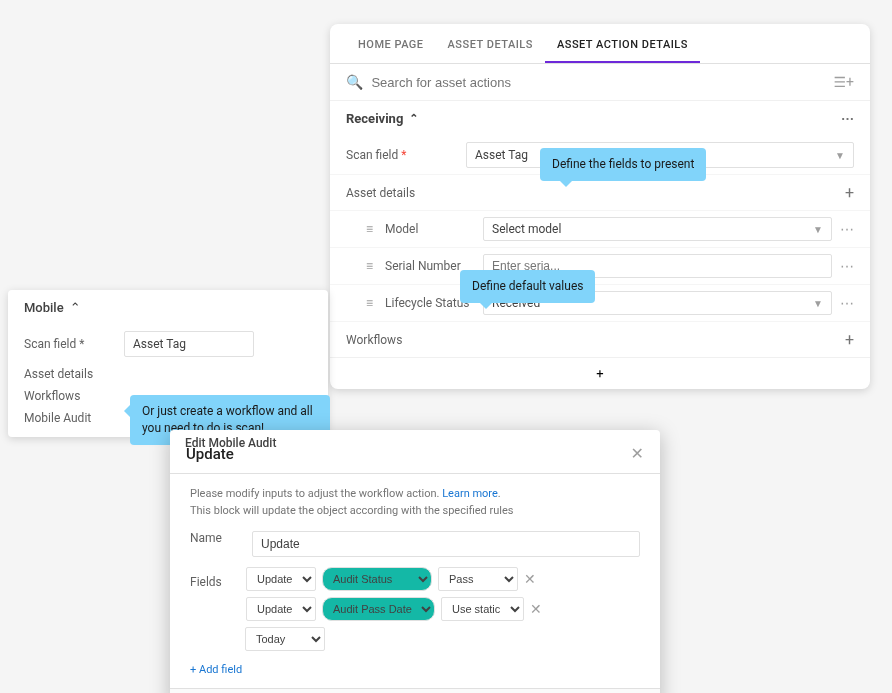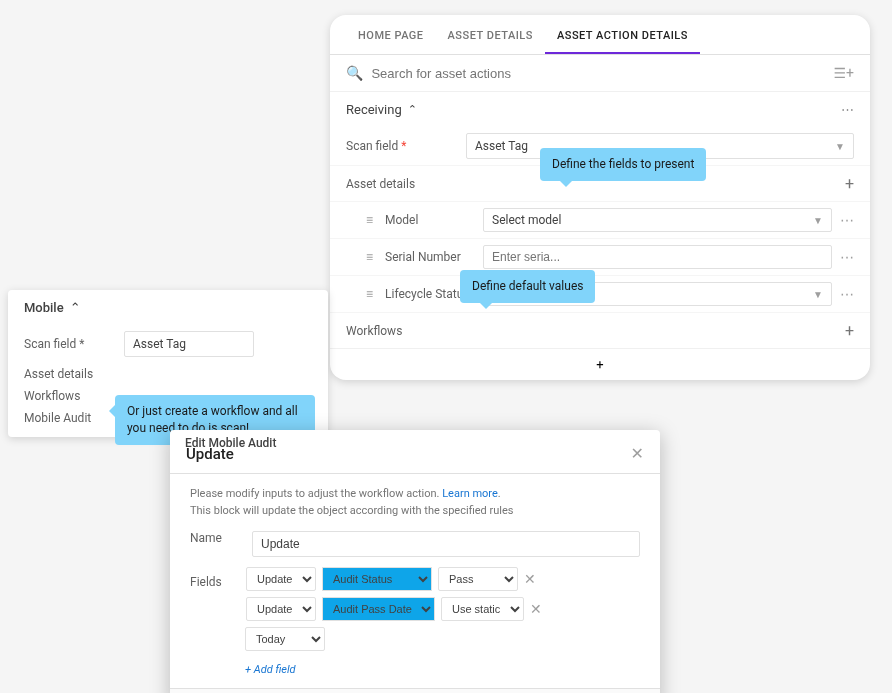--- a/index.html
+++ b/index.html
@@ -9,25 +9,25 @@
       width: 892px;
       height: 693px;
       overflow: hidden;
       position: relative;
       font-size: 13px;
     }
 
     
     .main-panel {
       position: absolute;
-      top: 15px;
+      top: 24px;
       left: 330px;
       width: 540px;
       background: #fff;
-      border-radius: 16px;
+      border-radius: 8px;
       box-shadow: 0 2px 8px rgba(0,0,0,0.15);
       z-index: 1;
     }
 
     .tabs-bar {
       display: flex;
       padding: 0 16px;
       border-bottom: 1px solid #e0e0e0;
     }
 
@@ -74,21 +74,21 @@
       margin-left: auto;
       font-size: 14px;
       cursor: pointer;
     }
 
     .section-header {
       display: flex;
       align-items: center;
       padding: 10px 16px;
       font-size: 13px;
-      font-weight: 400;
+      font-weight: 700;
       color: #424242;
     }
 
     .section-header .chevron {
       margin-left: 6px;
       font-size: 11px;
     }
 
     .section-header .more-icon {
       margin-left: auto;
@@ -304,21 +304,21 @@
 
     .audit-sub-label {
       font-size: 12px;
       color: #616161;
       padding: 4px 0;
     }
 
     
     .tooltip3 {
       top: 395px;
-      left: 115px;
+      left: 130px;
       max-width: 200px;
     }
     .tooltip3::after {
       border-right-color: #81d4fa;
       left: -12px;
       top: 10px;
     }
 
     
     .modal-overlay {
@@ -409,25 +409,25 @@
       border-radius: 2px;
       padding: 4px 6px;
       font-size: 11px;
       color: #424242;
       background: #fff;
       min-width: 65px;
     }
 
     .modal-field-select-lg {
       border: 1px solid #e0e0e0;
-      border-radius: 0;
+      border-radius: 10px;
       padding: 4px 6px;
       font-size: 11px;
       color: #424242;
-      background: #0ea5e9;
+      background: #14b8a6;
       min-width: 110px;
     }
 
     .modal-field-value {
       border: 1px solid #e0e0e0;
       border-radius: 2px;
       padding: 4px 6px;
       font-size: 11px;
       color: #424242;
       background: #fff;
@@ -680,21 +680,21 @@
       </select>
       <span class="modal-remove">✕</span>
     </div>
 
     <div class="modal-field-row" style="margin-left:55px;">
       <select class="modal-date-select">
         <option>Today</option>
       </select>
     </div>
 
-    <div style="margin-left:55px; margin-top:6px;font-style:italic;">
+    <div style="margin-top:6px;">
       <span class="add-field-link">+ Add field</span>
     </div>
   </div>
 
   <div class="modal-footer">
     
     
     
   </div>
 </div>

